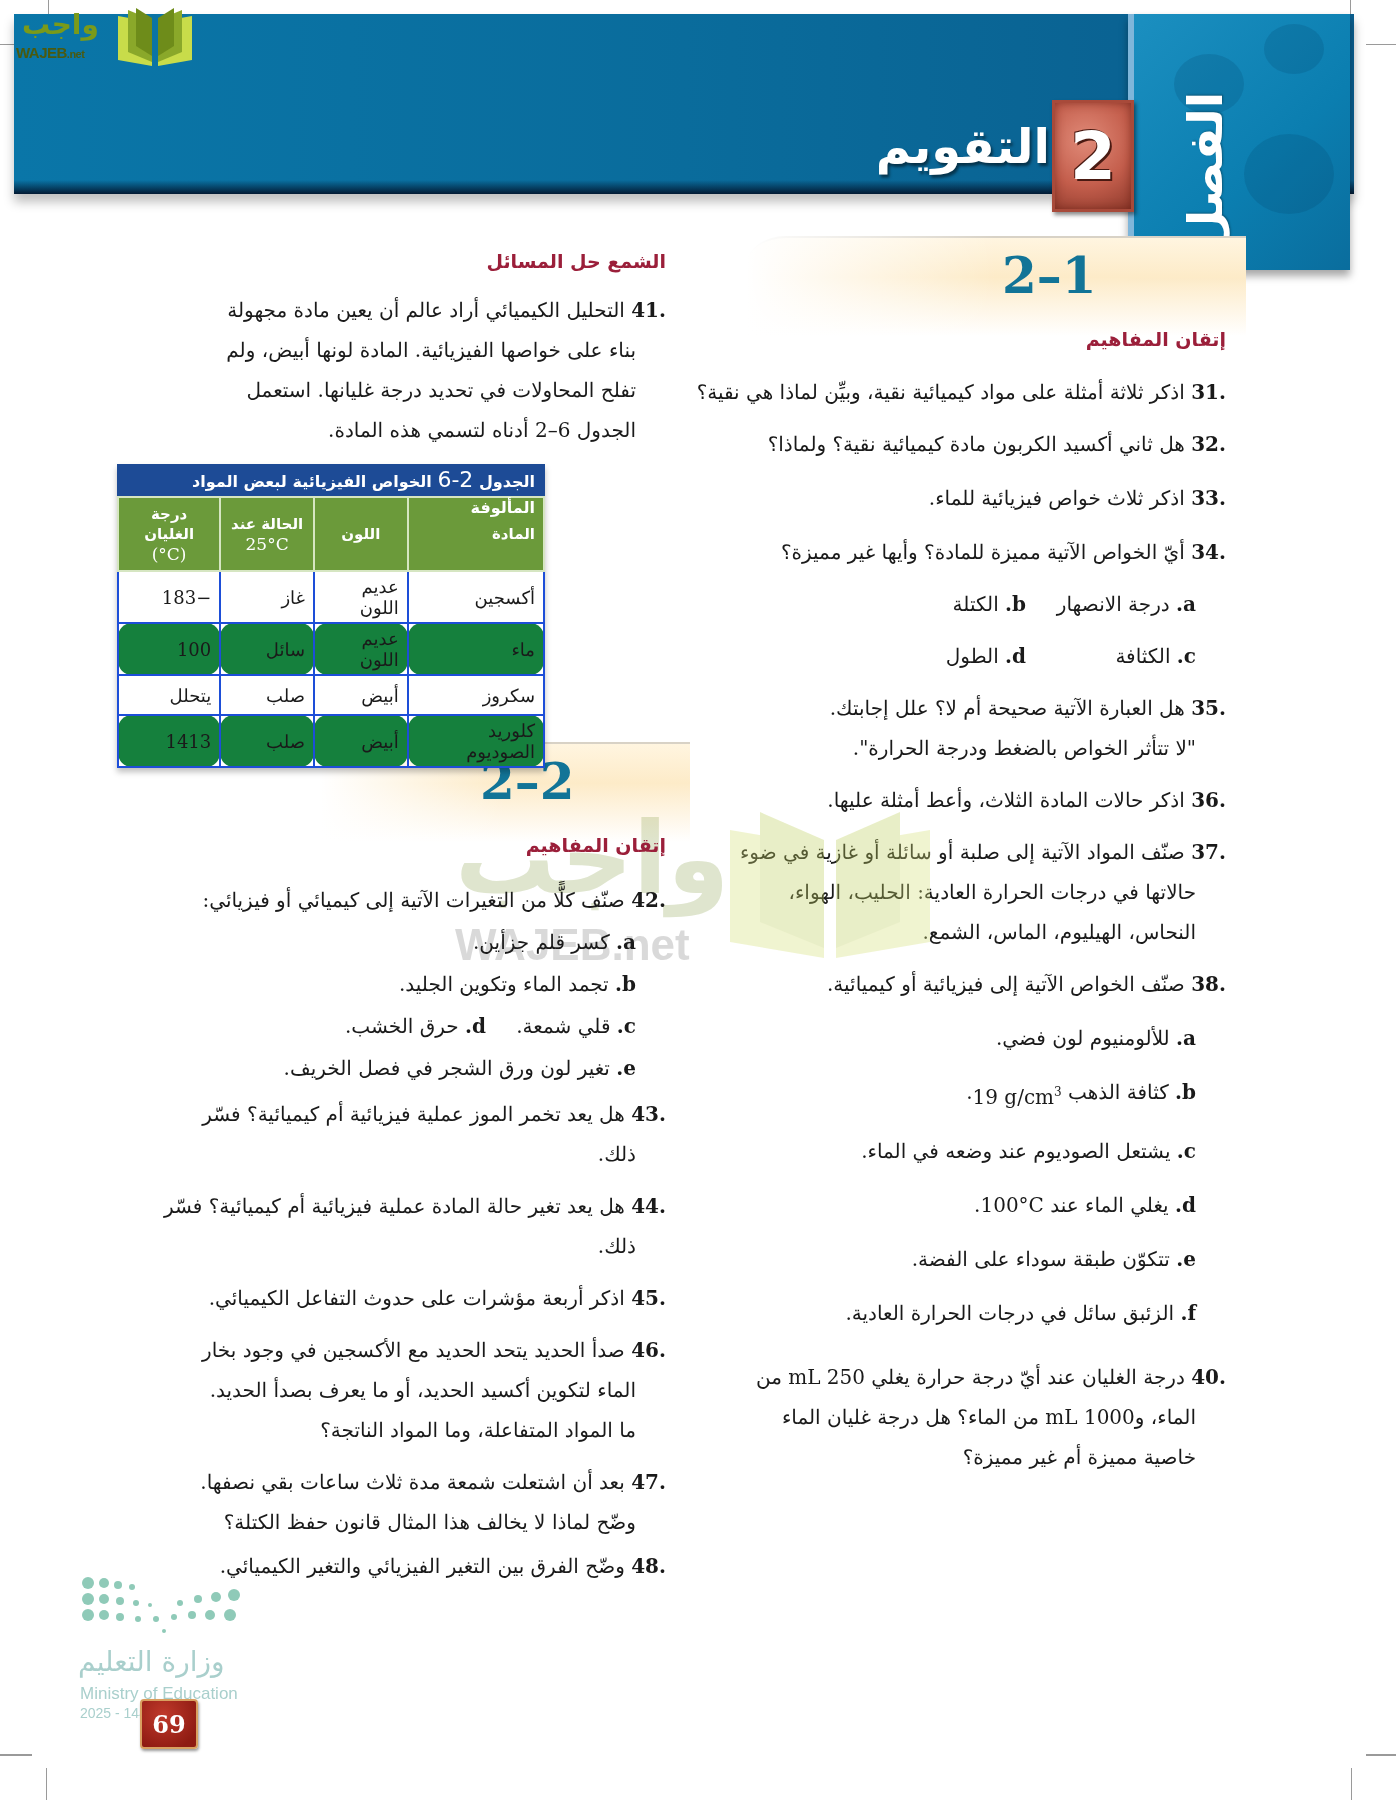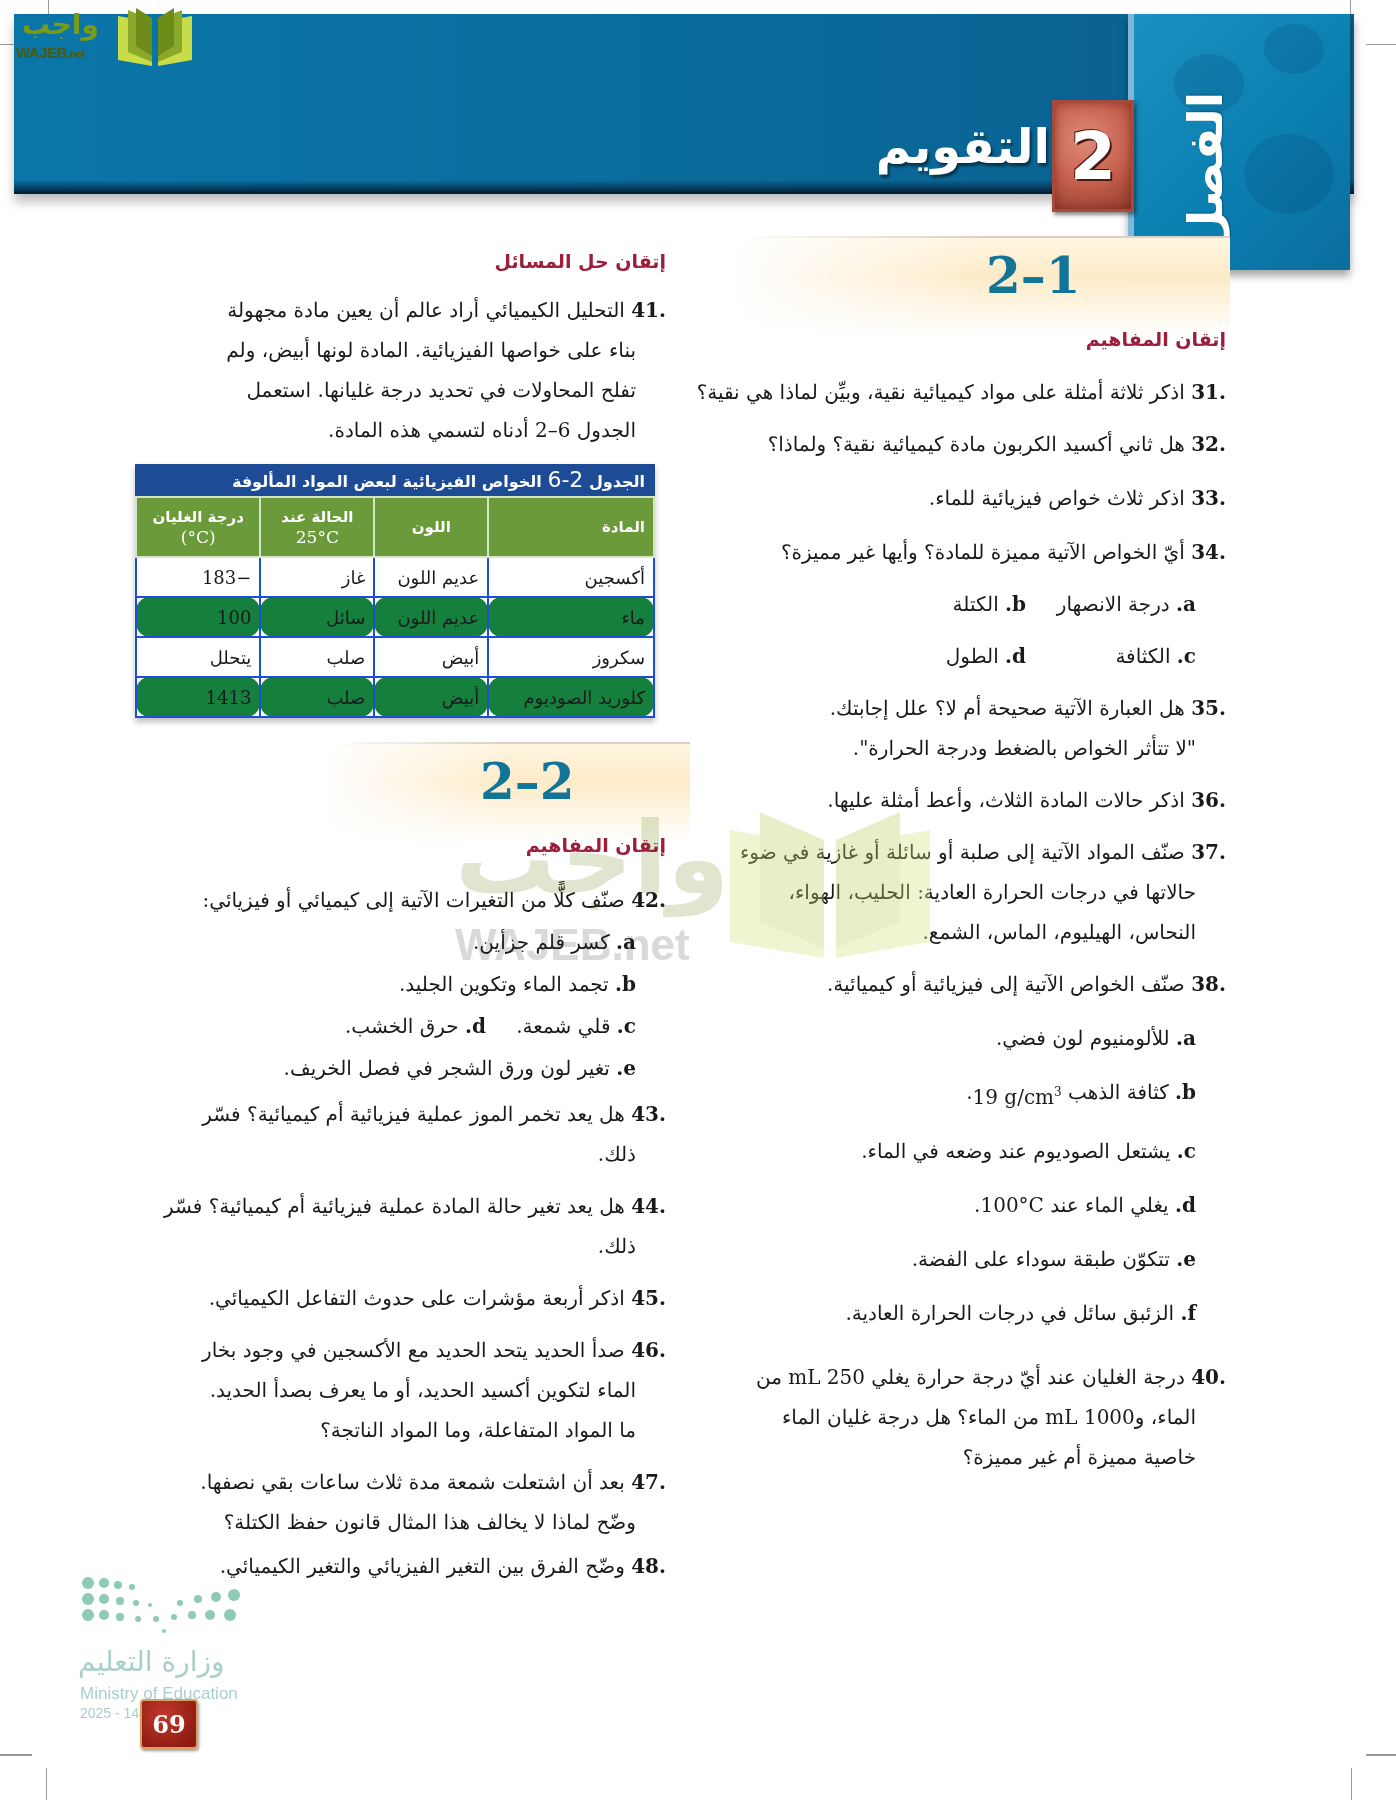--- a/index.html
+++ b/index.html
@@ -83,21 +83,21 @@
   .q .cont { display: block; padding-right: 30px; }
   .sub { display: flex; flex-direction: row; padding-right: 30px; }
   .sub .item { min-width: 190px; }
   .sub .lbl { font-weight: bold; font-family: "DejaVu Serif", serif; }
   .gap { height: 12px; }
   .ltr { direction: ltr; unicode-bidi: embed; }
   sup { font-size: 12px; }
 
   
   .tbl-wrap {
-    position: absolute; left: 135px; top: 464px; width: 520px;
+    position: absolute; left: 117px; top: 464px; width: 428px;
     box-shadow: 0 4px 6px rgba(0,0,0,0.25); direction: rtl;
   }
   .tbl-caption {
     background: #1d4b96; color: #ffffff; font-family: "DejaVu Sans", sans-serif; font-weight: bold; font-size: 16px;
     padding: 3px 10px; text-align: right; height: 32px; line-height: 26px;
   }
   .tbl-caption .capnum { font-family: "DejaVu Sans", sans-serif; font-weight: normal; font-size: 22px; }
   table { width: 100%; border-collapse: collapse; font-size: 18px; }
   th { background: #6b9a3a; color: #ffffff; font-family: "DejaVu Sans", sans-serif; font-weight: bold; font-size: 15px; line-height: 20px; padding: 6px 8px; text-align: right; border: 2px solid #d6e6c2; height: 60px; vertical-align: middle; }
   th .unit { font-family: "DejaVu Serif", serif; font-weight: normal; font-size: 17px; display: block; text-align: center; }
@@ -155,21 +155,21 @@
   <svg class="logo-book" viewBox="0 0 82 62">
     <path d="M4 10 L38 16 L38 60 L4 54 Z" fill="#c8dc4a"></path>
     <path d="M78 10 L44 16 L44 60 L78 54 Z" fill="#c8dc4a"></path>
     <path d="M14 4 L38 14 L38 56 L14 46 Z" fill="#8aa82a"></path>
     <path d="M68 4 L44 14 L44 56 L68 46 Z" fill="#8aa82a"></path>
     <path d="M22 2 L38 12 L38 50 L22 40 Z" fill="#6e8c1a"></path>
     <path d="M60 2 L44 12 L44 50 L60 40 Z" fill="#6e8c1a"></path>
   </svg>
 </div>
 
-<div class="section-tab" style="left:730px;top:236px;width:500px;text-align:center;">
+<div class="section-tab" style="left:746px;top:236px;width:500px;text-align:center;">
   <div class="tab-bg"></div>
   <div class="tab-fade"></div>
   <div class="tab-num ltr" style="left:256px;">2–1</div>
 </div>
 
 <div class="section-tab" style="left:320px;top:742px;width:370px;">
   <div class="tab-bg"></div>
   <div class="tab-fade"></div>
   <div class="tab-num ltr" style="left:160px;">2–2</div>
 </div>
@@ -235,21 +235,21 @@
   <div class="sub"><span class="lbl">f.</span>&nbsp;<span>الزئبق سائل في درجات الحرارة العادية.</span></div>
   <div class="gap"></div>
   <div class="gap"></div>
   <div class="q">
     <span class="num">.40</span> <span class="kw">درجة الغليان</span> <span>عند أيّ درجة حرارة يغلي 250 mL من</span>
     <span class="cont">الماء، و1000 mL من الماء؟ هل درجة غليان الماء</span>
     <span class="cont">خاصية مميزة أم غير مميزة؟</span>
   </div>
 </div>
 
-<div class="subhead" style="right:730px;top:250px;">إتقان حل المسائل</div>
+<div class="subhead" style="right:730px;top:250px;">الشمع حل المسائل</div>
 <div class="col" style="right:730px;top:290px;width:540px;">
   <div class="q">
     <span class="num">.41</span> <span class="kw">التحليل الكيميائي</span> <span>أراد عالم أن يعين مادة مجهولة</span>
     <span class="cont">بناء على خواصها الفيزيائية. المادة لونها أبيض، ولم</span>
     <span class="cont">تفلح المحاولات في تحديد درجة غليانها. استعمل</span>
     <span class="cont"><span class="kw">الجدول 6–2</span> <span>أدناه لتسمي هذه المادة.</span></span>
   </div>
 </div>
 
 <div class="tbl-wrap">

